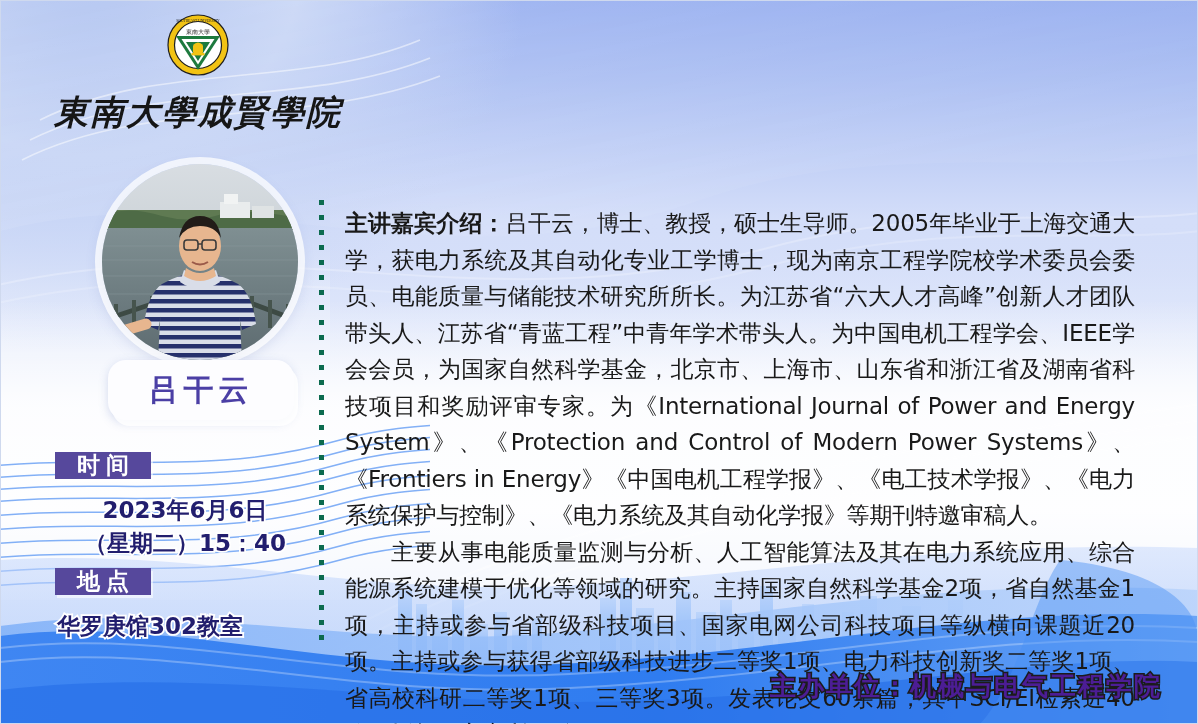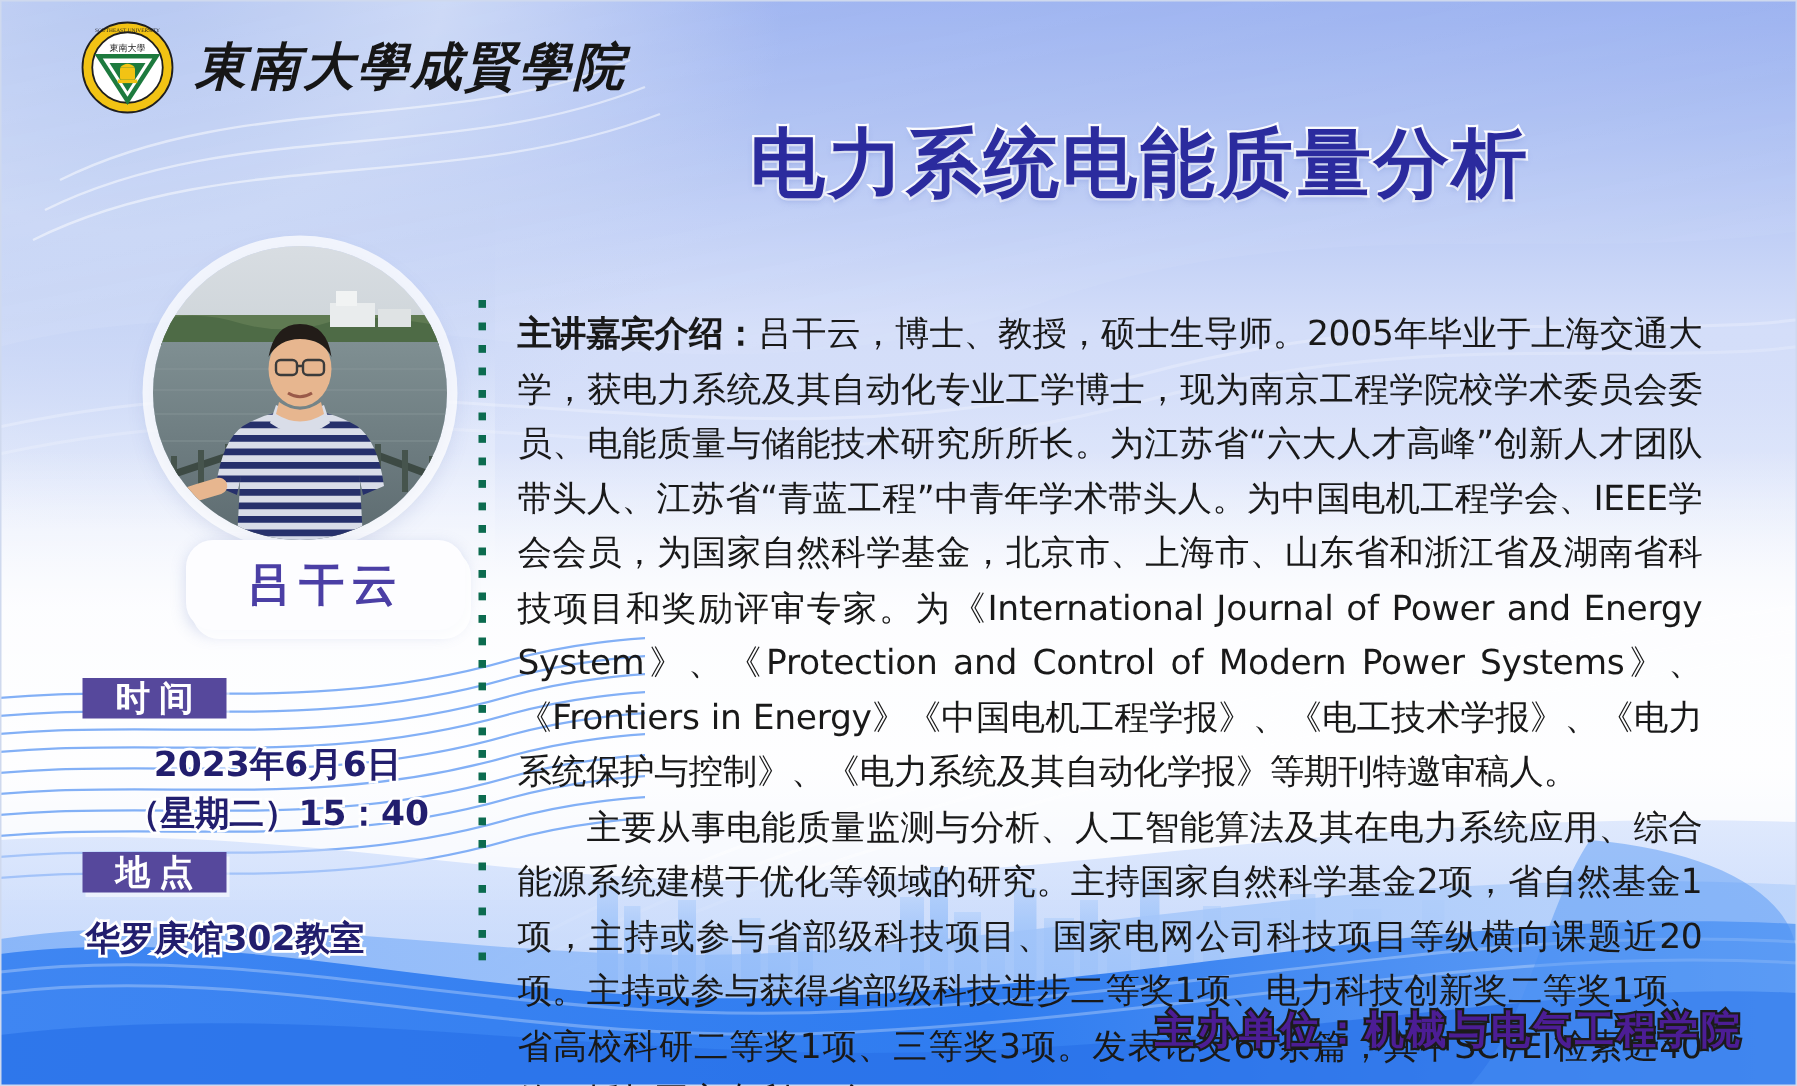--- a/index.html
+++ b/index.html
@@ -27,21 +27,21 @@
     position: absolute; left: -100px; top: -80px; width: 620px; height: 430px;
     background: radial-gradient(ellipse at 30% 10%, #a8bdef 0%, #c6d4f5 35%, rgba(238,243,253,0) 72%);
   }
   .bg-white-mid {
     position: absolute; left: 0; top: 300px; width: 1198px; height: 300px;
     background: linear-gradient(to bottom, rgba(255,255,255,0) 0%, rgba(255,255,255,0.82) 35%, rgba(255,255,255,0.92) 70%, rgba(255,255,255,0.30) 100%);
   }
   svg.deco { position: absolute; left: 0; top: 0; width: 1198px; height: 724px; }
 
   
-  .logo-block { position: absolute; left: 54px; top: 14px; display: flex; align-items: center; gap: 14px; }
+  .logo-block { position: absolute; left: 54px; top: 14px; display: flex; align-items: center; gap: 14px; flex-direction: column; }
   .logo-seal { width: 62px; height: 62px; position: relative; }
   .logo-text {
     font-family: "Liberation Serif", "DejaVu Serif", serif;
     font-size: 34px; font-weight: 700; color: #161616; letter-spacing: 2px;
     font-style: italic;
   }
 
   
   .title-wrap {
     position: absolute; left: 380px; top: 78px; width: 760px;
@@ -57,21 +57,21 @@
   }
   .title-line.l2 { padding-left: 120px; }
 
   
   .portrait {
     position: absolute; left: 102px; top: 164px; width: 196px; height: 196px;
     border-radius: 50%; overflow: hidden;
     box-shadow: 0 0 0 7px rgba(255,255,255,0.75), 0 6px 16px rgba(80,100,170,0.28);
   }
   .name-badge {
-    position: absolute; left: 124px; top: 360px; width: 186px; height: 60px;
+    position: absolute; left: 108px; top: 360px; width: 186px; height: 60px;
     border-radius: 18px; background: #fdfdff;
     box-shadow: 4px 6px 0 rgba(255,255,255,0.85), 0 3px 10px rgba(120,140,200,0.30);
     display: flex; align-items: center; justify-content: center;
   }
   .name-badge span {
     font-family: "DejaVu Sans", sans-serif;
     font-size: 30px; font-weight: 700; color: #4b3fa5; letter-spacing: 5px;
   }
 
   
@@ -264,21 +264,20 @@
         <text x="31" y="20" font-size="6" text-anchor="middle" fill="#1f1f1f" font-family="'DejaVu Sans',sans-serif">東南大學</text>
         <g fill="#1f1f1f" font-size="3.6" font-family="'Liberation Serif',serif">
           <text x="31" y="7.6" text-anchor="middle">SOUTHEAST UNIVERSITY</text>
         </g>
       </svg>
     </div>
     <div class="logo-text">東南大學成賢學院</div>
   </div>
 
   <div class="title-wrap">
-    <div class="title-line l1">电力系统电能质量分析</div>
   </div>
 
   <div class="portrait">
     <svg viewBox="0 0 196 196" width="196" height="196">
       <defs>
         <linearGradient id="gSkyPhoto" x1="0" y1="0" x2="0" y2="1">
           <stop offset="0%" stop-color="#d8dde2"></stop>
           <stop offset="100%" stop-color="#b9c3c6"></stop>
         </linearGradient>
         <linearGradient id="gWater" x1="0" y1="0" x2="0" y2="1">

